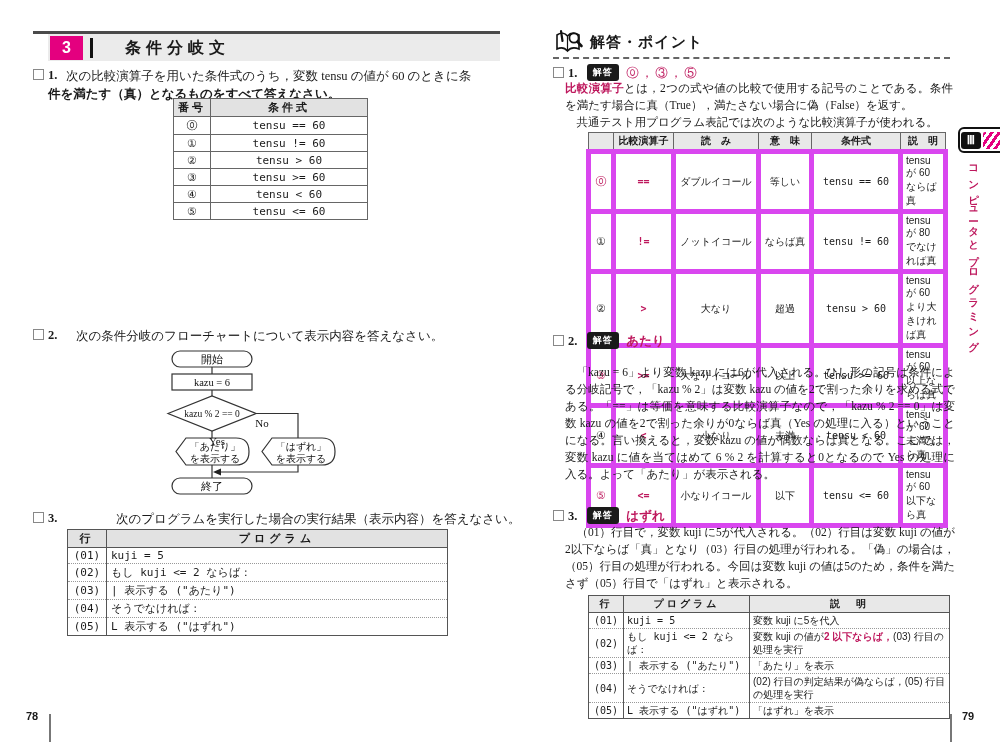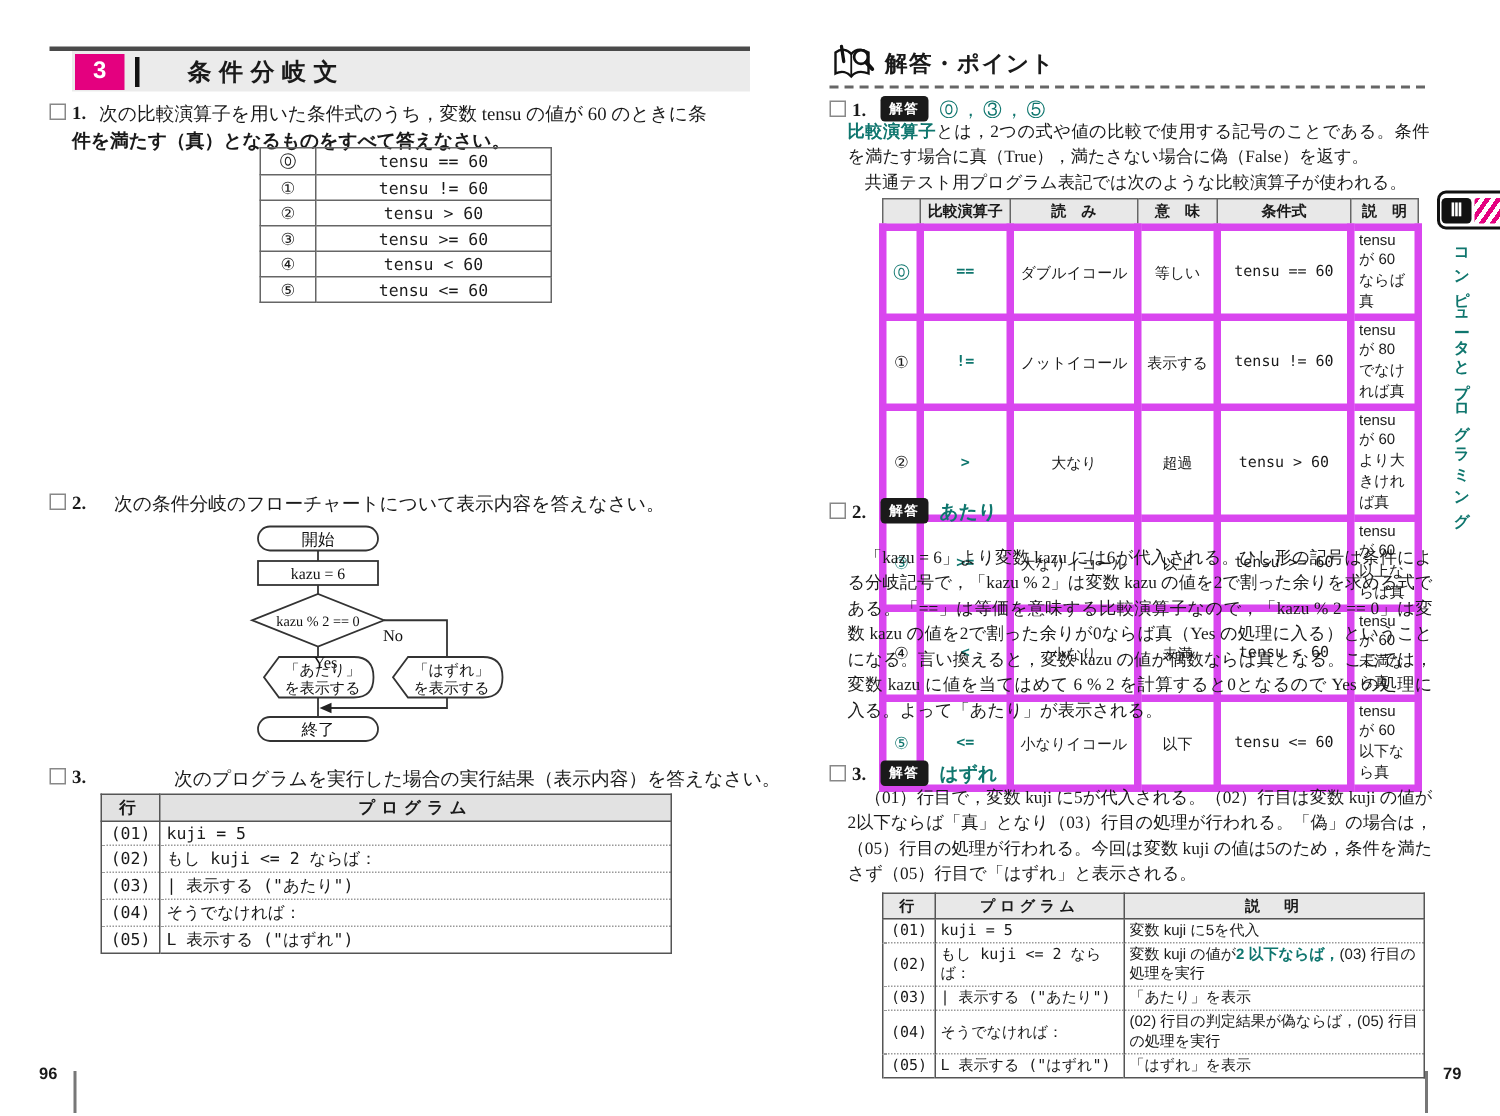--- a/index.html
+++ b/index.html
@@ -4,21 +4,21 @@
 <style>
   html,body{margin:0;padding:0;}
   body{
     width:1000px;height:744px;position:relative;overflow:hidden;
     background:#ffffff;color:#1a1a1a;
     font-family:"Liberation Sans",sans-serif;
   }
   .abs{position:absolute;}
   .serif{font-family:"Liberation Serif",serif;}
   .mono{font-family:"DejaVu Sans Mono",monospace;}
-  .pink{color:#0f766e;}
+  .pink{color:#be185d;}
   .b{font-weight:bold;}
   .checkbox{display:inline-block;width:9px;height:9px;border:1.3px solid #888;background:#fff;margin-right:4px;vertical-align:-1px;}
   .badge{display:inline-block;background:#1a1a1a;color:#fff;font-size:9px;font-weight:bold;
          padding:2px 6px;border-radius:3px;letter-spacing:1px;vertical-align:2px;}
 
   
   .toprule{left:33px;top:31px;width:467px;height:2.5px;background:#4a4a4a;}
   .banner{left:48px;top:34px;width:452px;height:27px;background:#ebebeb;}
   .chapno{left:50px;top:36px;width:33px;height:24px;background:#e4007f;color:#fff;
           font-weight:bold;font-size:16px;display:flex;align-items:center;justify-content:center;}
@@ -69,20 +69,24 @@
 <div class="abs chapno">3</div>
 <div class="abs chapsep"></div>
 <div class="abs chaptitle">条件分岐文</div>
 
 <div class="abs qtext b" style="left:33px;top:68px;"><span class="checkbox"></span><span>1.</span></div>
 <div class="abs qtext" style="left:66px;top:68px;">次の比較演算子を用いた条件式のうち，変数 tensu の値が 60 のときに条</div>
 <div class="abs qtext" style="left:48px;top:86px;font-weight:bold;">件を満たす（真）となるものをすべて答えなさい。</div>
 
 <table class="t1 abs" style="left:173px;top:98px;">
   <tbody>
+      <tr>
+    <th>番号</th>
+    <th>条件式</th>
+  </tr>
   <tr>
         <td class="cnum">⓪</td>
         <td class="code mono">tensu == 60</td>
       </tr>
   <tr>
         <td class="cnum">①</td>
         <td class="code mono">tensu != 60</td>
       </tr>
   <tr>
         <td class="cnum">②</td>
@@ -159,21 +163,21 @@
         <td class="lno mono">(04)</td>
         <td class="mono">そうでなければ：</td>
       </tr>
   <tr>
         <td class="lno mono">(05)</td>
         <td class="mono">L 表示する ("はずれ")</td>
       </tr>
 </tbody>
   </table>
 
-<div class="abs pgnum" style="left:26px;top:710px;">96</div>
+<div class="abs pgnum" style="left:26px;top:710px;">78</div>
 <div class="abs pgrule" style="left:49px;top:714px;"></div>
 
 <svg class="abs" style="left:554px;top:29px;" width="30" height="26" viewBox="0 0 30 26">
   <path d="M3,6 C7,3 11,4 13.5,7 C16,4 20,3 25,6 L25,20 C20,18 16,19 13.5,22 C11,19 7,18 3,20 Z" fill="#fff" stroke="#111" stroke-width="1.6"></path>
   <line x1="13.5" y1="7" x2="13.5" y2="22" stroke="#111" stroke-width="1.2"></line>
   <line x1="7" y1="2" x2="8.5" y2="12" stroke="#111" stroke-width="2.2" stroke-linecap="round"></line>
   <circle cx="20" cy="9" r="4.6" fill="#fff" stroke="#111" stroke-width="1.8"></circle>
   <line x1="23.4" y1="12.6" x2="27.5" y2="17" stroke="#111" stroke-width="2.6" stroke-linecap="round"></line>
 </svg>
 <div class="abs b" style="left:590px;top:33px;font-size:15px;letter-spacing:1px;">解答・ポイント</div>
@@ -202,21 +206,21 @@
     <td class="op pink">==</td>
     <td>ダブルイコール</td>
     <td>等しい</td>
     <td class="mono">tensu == 60</td>
     <td class="desc">tensu が 60 ならば真</td>
   </tr>
   <tr style="height:28px;">
     <td class="cno">①</td>
     <td class="op pink">!=</td>
     <td>ノットイコール</td>
-    <td>表示する</td>
+    <td>ならば真</td>
     <td class="mono">tensu != 60</td>
     <td class="desc">tensu が 80 でなければ真</td>
   </tr>
   <tr style="height:28px;">
     <td class="cno">②</td>
     <td class="op pink">&gt;</td>
     <td>大なり</td>
     <td>超過</td>
     <td class="mono">tensu &gt; 60</td>
     <td class="desc">tensu が 60 より大きければ真</td>

